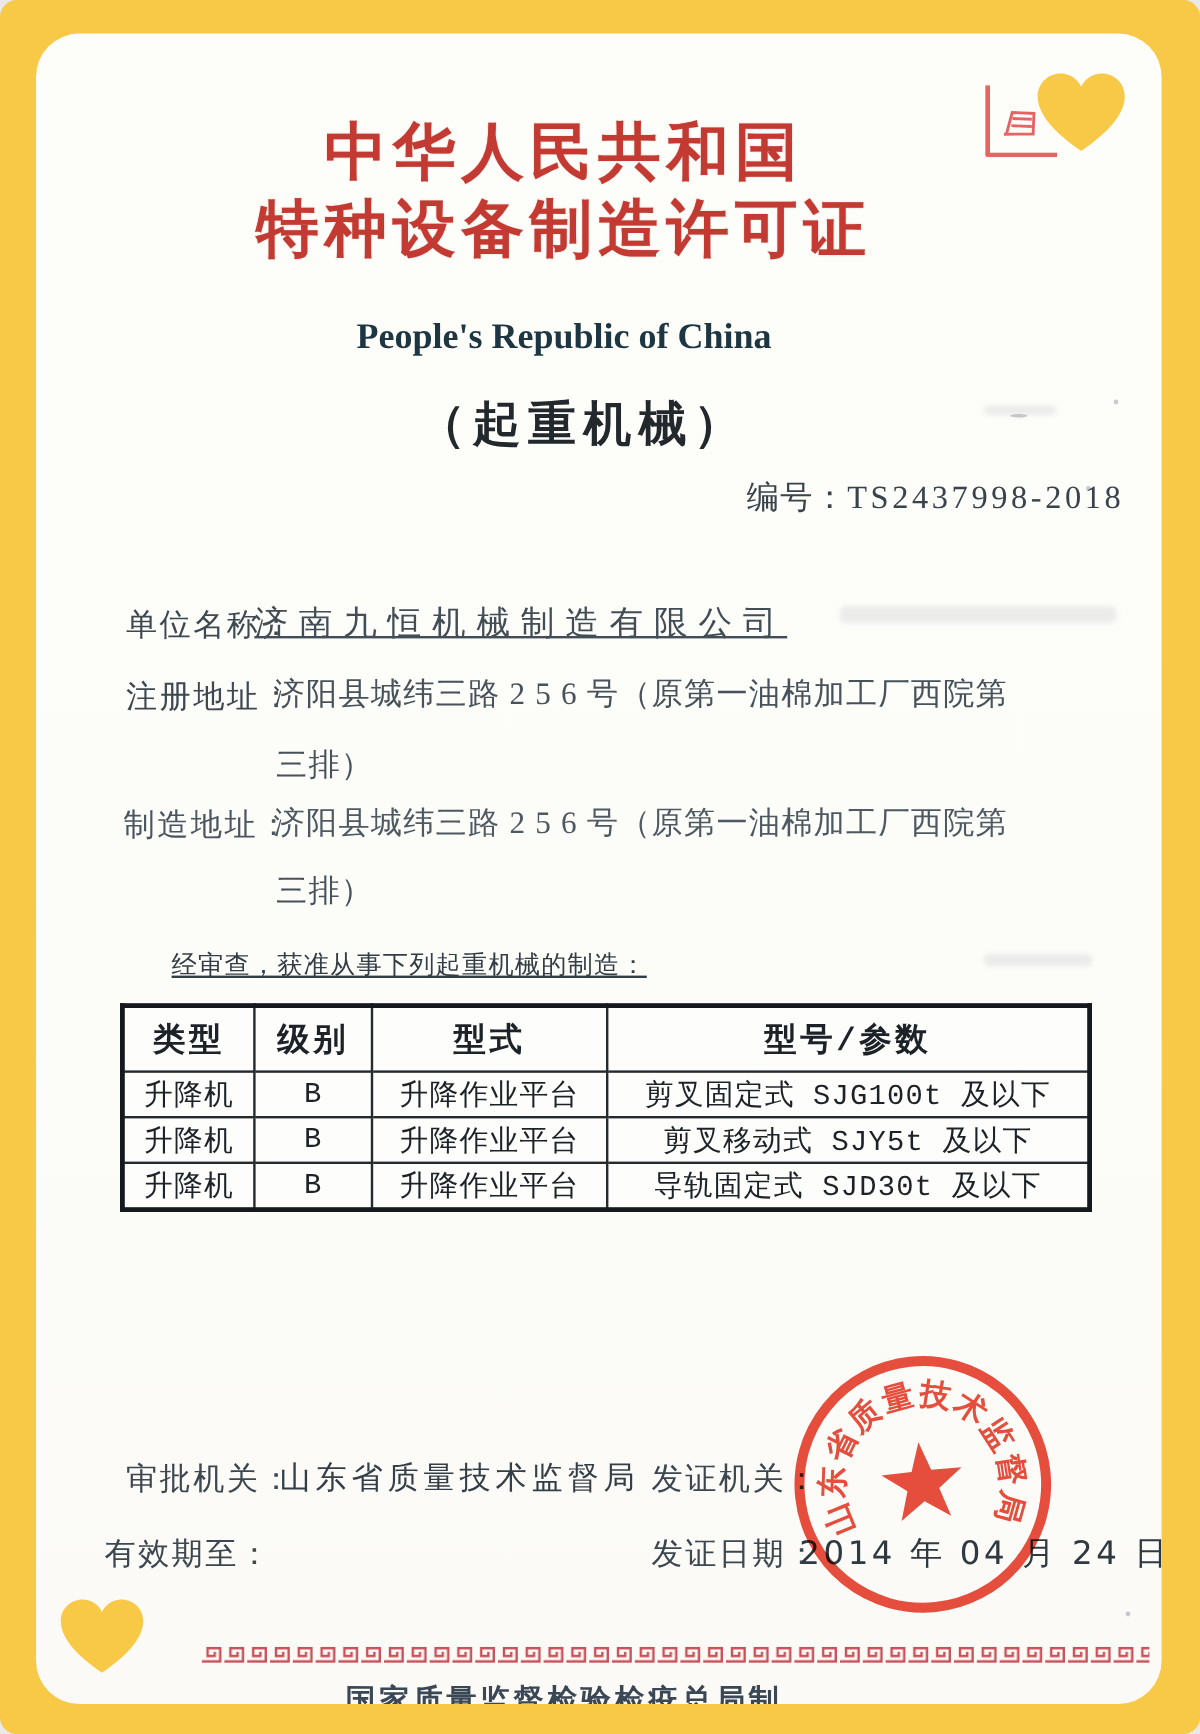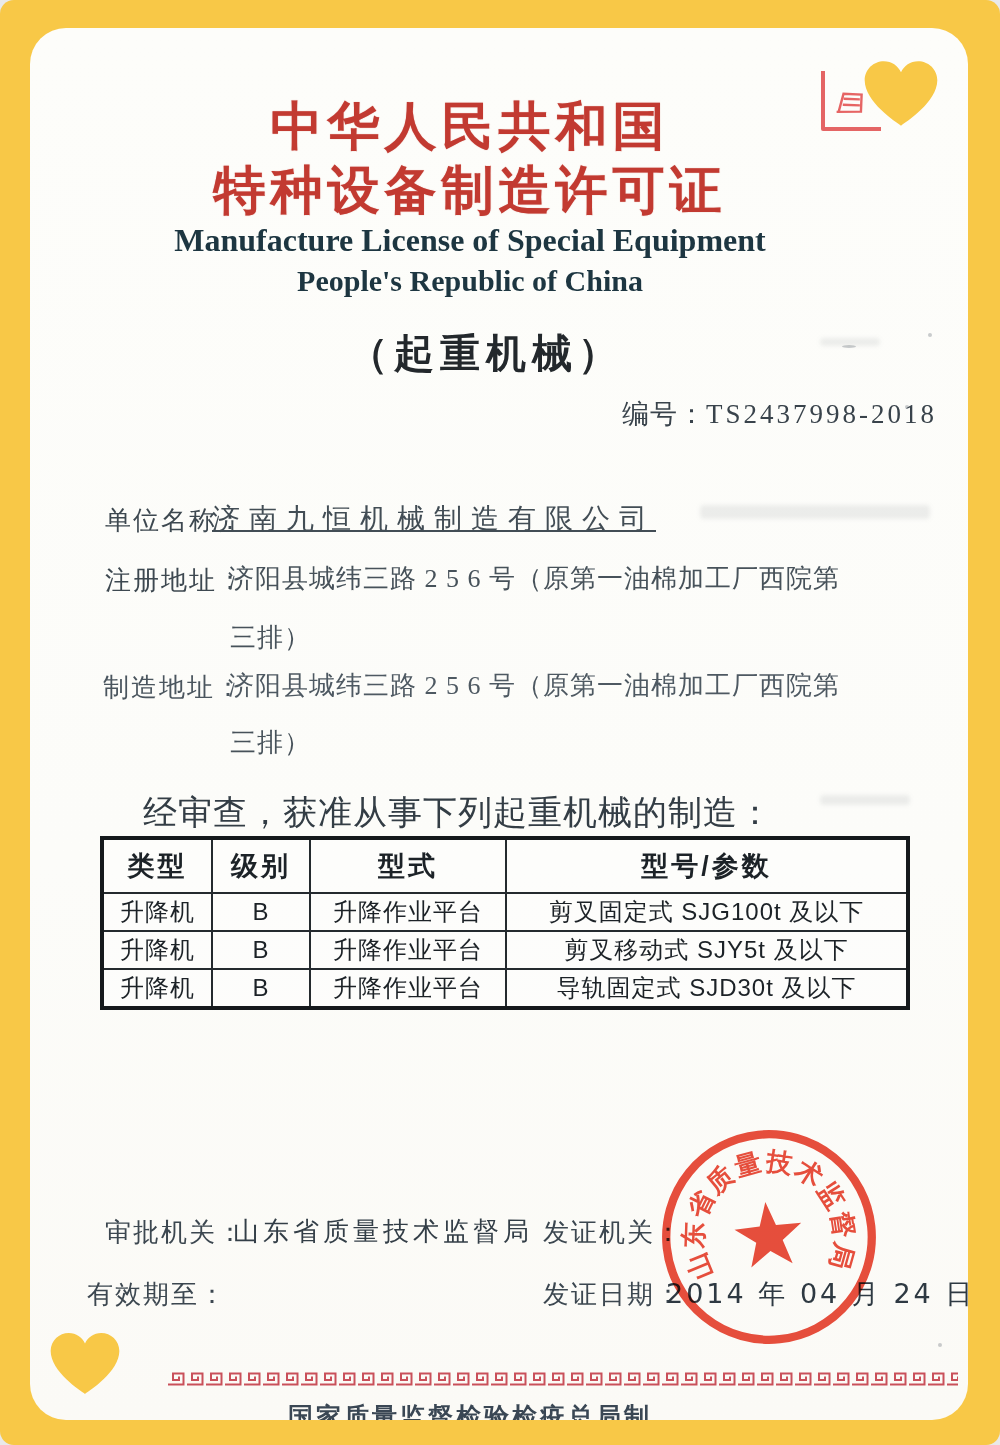--- a/index.html
+++ b/index.html
@@ -19,25 +19,25 @@
   .title-cn{font-weight:bold;color:#c23a31;font-size:52px;letter-spacing:5px;
     font-family:"Liberation Sans",sans-serif;
     text-shadow:0 0 1px rgba(194,58,49,.55);}
   .title-en{font-weight:bold;color:#1d3641;font-family:"Liberation Serif",serif;}
   .category{font-weight:bold;color:#23282c;font-size:40px;letter-spacing:6px;
     font-family:"Liberation Sans",sans-serif;}
   .serial{font-size:27px;color:#39434b;letter-spacing:1px;}
   .lbl{font-size:26px;color:#3d4850;letter-spacing:2px;}
   .company-val{font-size:28px;letter-spacing:9px;color:#424d55;}
   .addr-val{font-size:26px;letter-spacing:1px;color:#47525a;}
-  .note{font-size:34px;color:#333d45;letter-spacing:1px;}
+  .note{font-size:21px;color:#333d45;letter-spacing:1px;text-decoration:underline;}
   .lic-table{
     border-collapse:collapse;table-layout:fixed;width:806px;
     border:4px solid #15191c;background:rgba(255,255,255,.4);
-    font-family:Liberation Sans, sans-serif;
+    font-family:Liberation Mono, monospace;
   }
   .lic-table th,.lic-table td{
     border:2px solid #242a2e;text-align:center;vertical-align:middle;
     color:#1c2227;overflow:hidden;
   }
   .lic-table th{height:50px;font-size:27px;font-weight:bold;letter-spacing:3px;}
   .lic-table td{height:34px;font-size:24px;letter-spacing:1px;}
   .foot-lbl{font-size:26px;color:#3c4750;letter-spacing:2px;}
   .foot-val{font-size:26px;color:#333e47;letter-spacing:4px;}
   .date-val{font-size:27px;color:#2e3942;letter-spacing:3px;font-weight:500;
@@ -55,21 +55,20 @@
 </style>
 </head>
 <body>
 
 <div class="canvas">
   <div class="page">
     <div class="content">
 
       <div class="abs ctr title-cn" style="top:92px;">中华人民共和国</div>
       <div class="abs ctr title-cn" style="top:156px;">特种设备制造许可证</div>
-      <div class="abs ctr title-en" style="top:222px;font-size:32px;">Manufacture License of Special Equipment</div>
       <div class="abs ctr title-en" style="top:264px;font-size:30px;">People's Republic of China</div>
       <div class="abs ctr category" style="top:326px;padding-left:16px;">（起重机械）</div>
 
       <div class="abs serial" style="left:622px;top:396px;">
         <span>编号：</span><span style="font-family:'Liberation Serif',serif;letter-spacing:3px;">TS2437998-2018</span>
       </div>
 
       <div class="abs lbl" style="left:105px;top:503px;">单位名称：</div>
       <div class="abs company-val" style="left:212px;top:500px;text-decoration:underline;">济南九恒机械制造有限公司</div>
 

